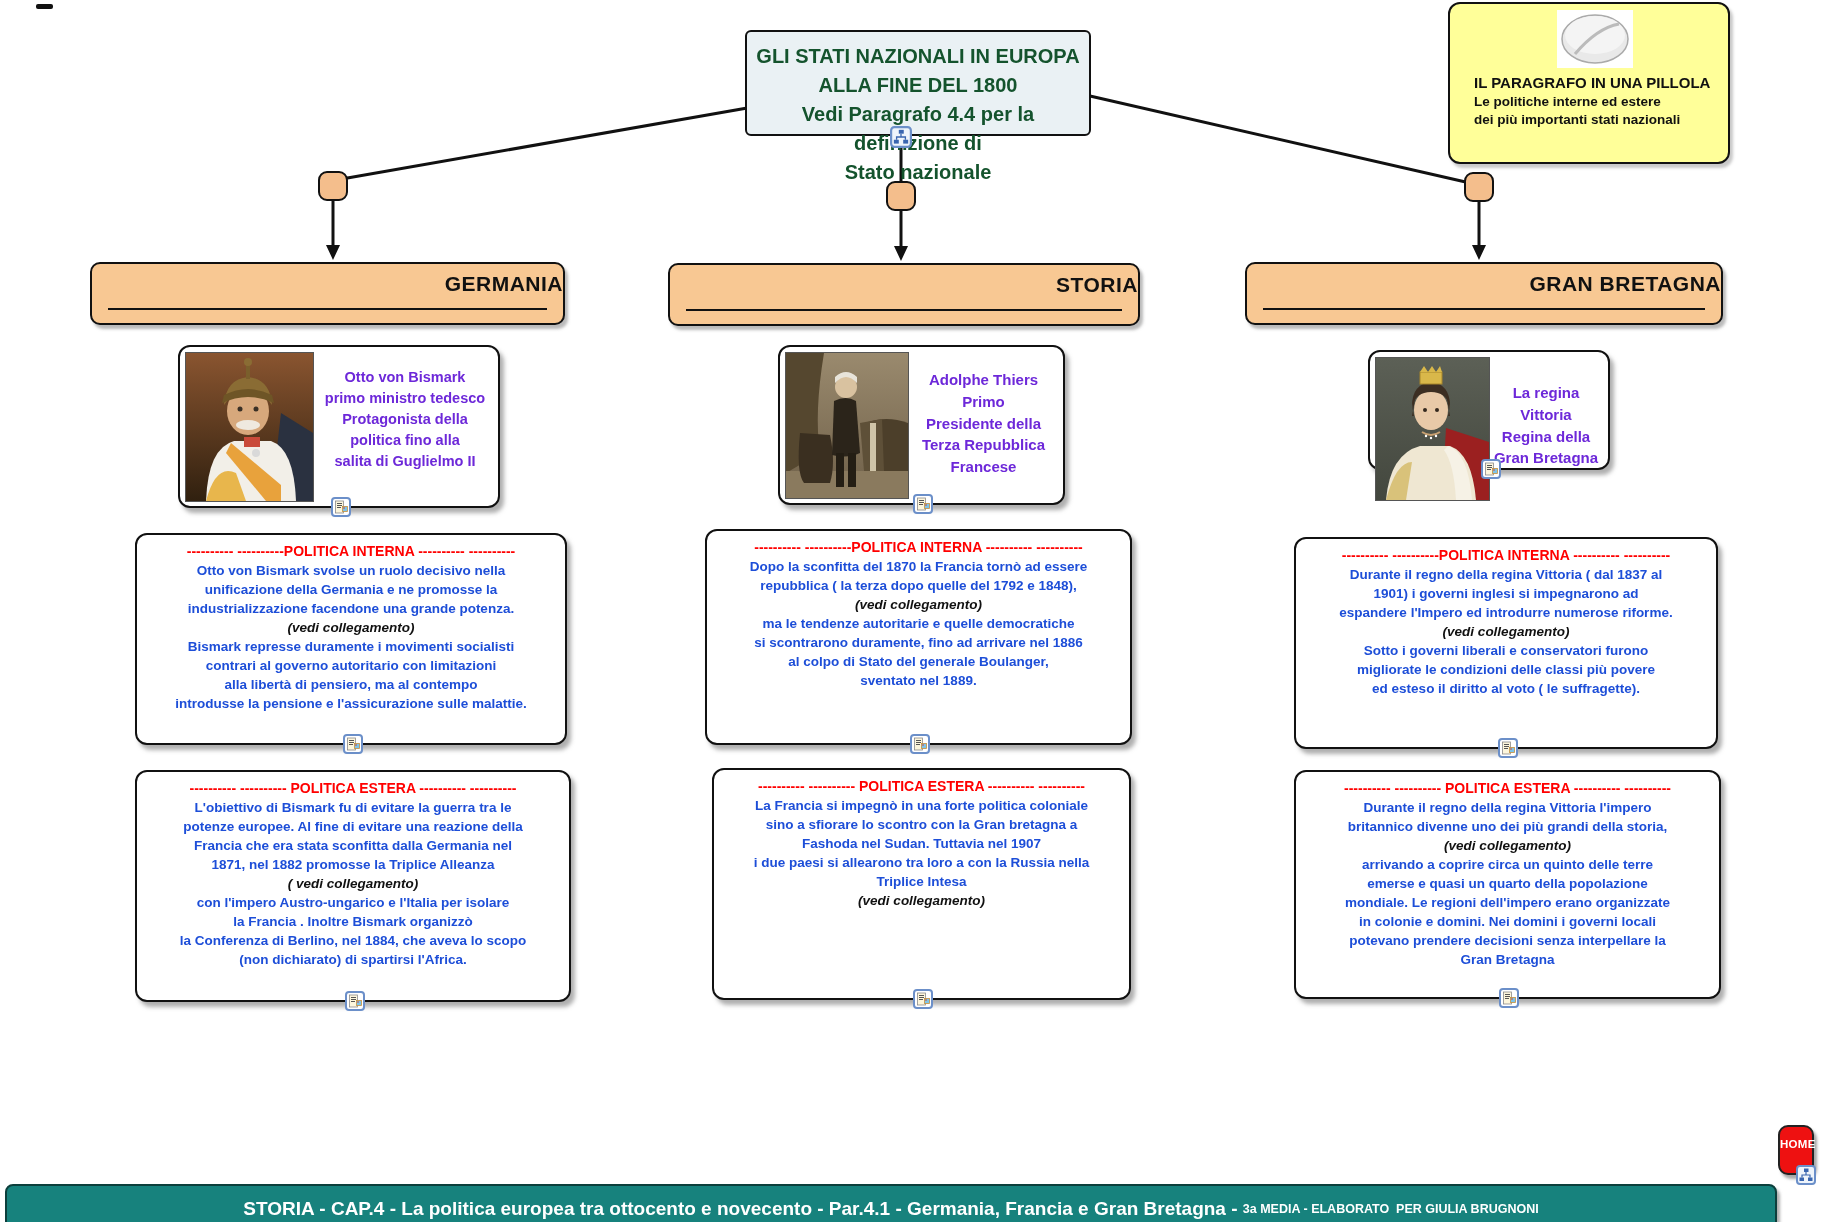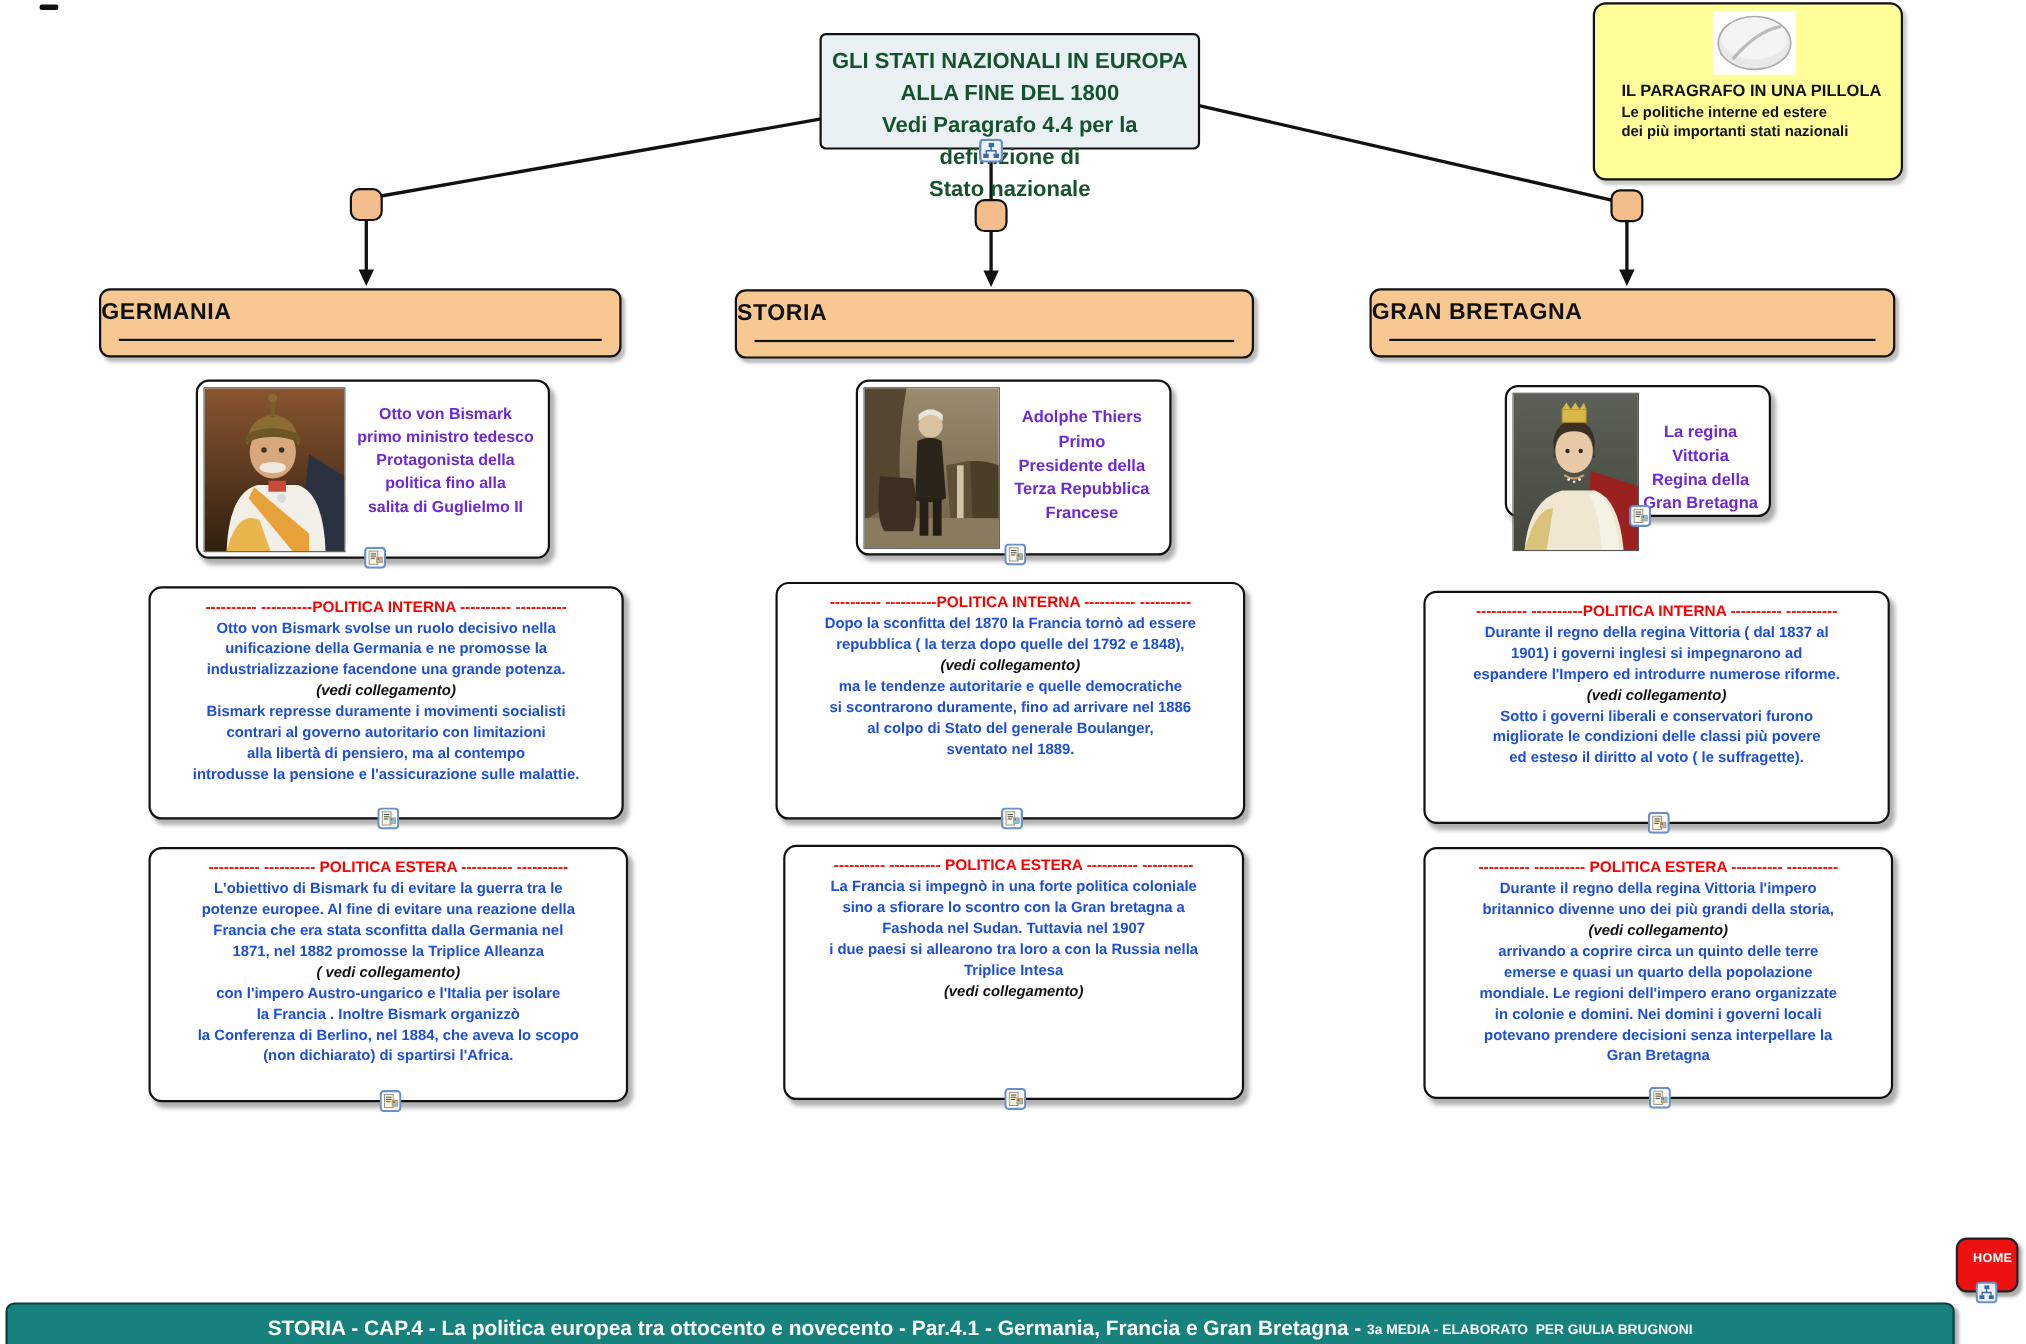--- a/index.html
+++ b/index.html
@@ -2,21 +2,21 @@
 <html><head>
 <meta charset="utf-8">
 <style>
   html,body{margin:0;padding:0;background:#ffffff;}
   #canvas{position:relative;width:1842px;height:1222px;background:#ffffff;overflow:hidden;
           font-family:"Liberation Sans", sans-serif;}
   .abs{position:absolute;}
   .box{position:absolute;background:#ffffff;border:2px solid #111;border-radius:12px;
        box-shadow:4px 5px 4px rgba(110,110,110,.55);box-sizing:border-box;}
   .header-box{position:absolute;background:#F8C893;border:2px solid #111;border-radius:10px;
-       box-shadow:3px 4px 3px rgba(120,120,120,.5);box-sizing:border-box;text-align:left;}
+       box-shadow:3px 4px 3px rgba(120,120,120,.5);box-sizing:border-box;text-align:right;}
   .header-box .cname{font-weight:bold;font-size:21px;color:#111;padding-top:8px;letter-spacing:.5px;}
   .header-box .uline{position:absolute;left:16px;right:16px;bottom:13px;height:2px;background:#111;}
   .titlebox{position:absolute;background:#EAF1F4;border:2px solid #111;border-radius:6px;
        box-sizing:border-box;text-align:center;font-weight:bold;font-size:20px;line-height:1.45;
        color:#14532d;white-space:pre-line;padding-top:10px;}
   .pillbox{position:absolute;background:#FFFF99;border:2px solid #111;border-radius:12px;
        box-sizing:border-box;color:#111;box-shadow:3px 4px 3px rgba(120,120,120,.4);padding-left:12px;}
   .pillbox .ptit{font-weight:bold;font-size:15px;margin:6px 0 2px 12px;}
   .pillbox .psub{font-weight:bold;font-size:13.5px;line-height:1.3;margin-left:12px;white-space:pre-line;}
   .pol{padding:8px 8px 0 8px;text-align:center;}
@@ -300,18 +300,18 @@
     <svg class="res-icon" style="left:203px;bottom:-11px;">
         <use href="#ic-res"></use>
       </svg>
   </div>
 
   <div class="footerbar z2" style="left:5px;top:1184px;width:1772px;height:49px;">
     <span class="fmain">STORIA - CAP.4 - La politica europea tra ottocento e novecento - Par.4.1 - Germania, Francia e Gran Bretagna - </span>
     <span class="fsmall">3a MEDIA - ELABORATO  PER GIULIA BRUGNONI</span>
   </div>
 
-  <div class="homebtn z2" style="left:1778px;top:1125px;width:57px;height:50px;padding-left:10px;">HOME</div>
+  <div class="homebtn z2" style="left:1778px;top:1125px;width:36px;height:50px;">HOME</div>
   <svg class="res-icon" style="left:1796px;top:1165px;">
       <use href="#ic-map"></use>
     </svg>
 
 </div>
 
 </body></html>

